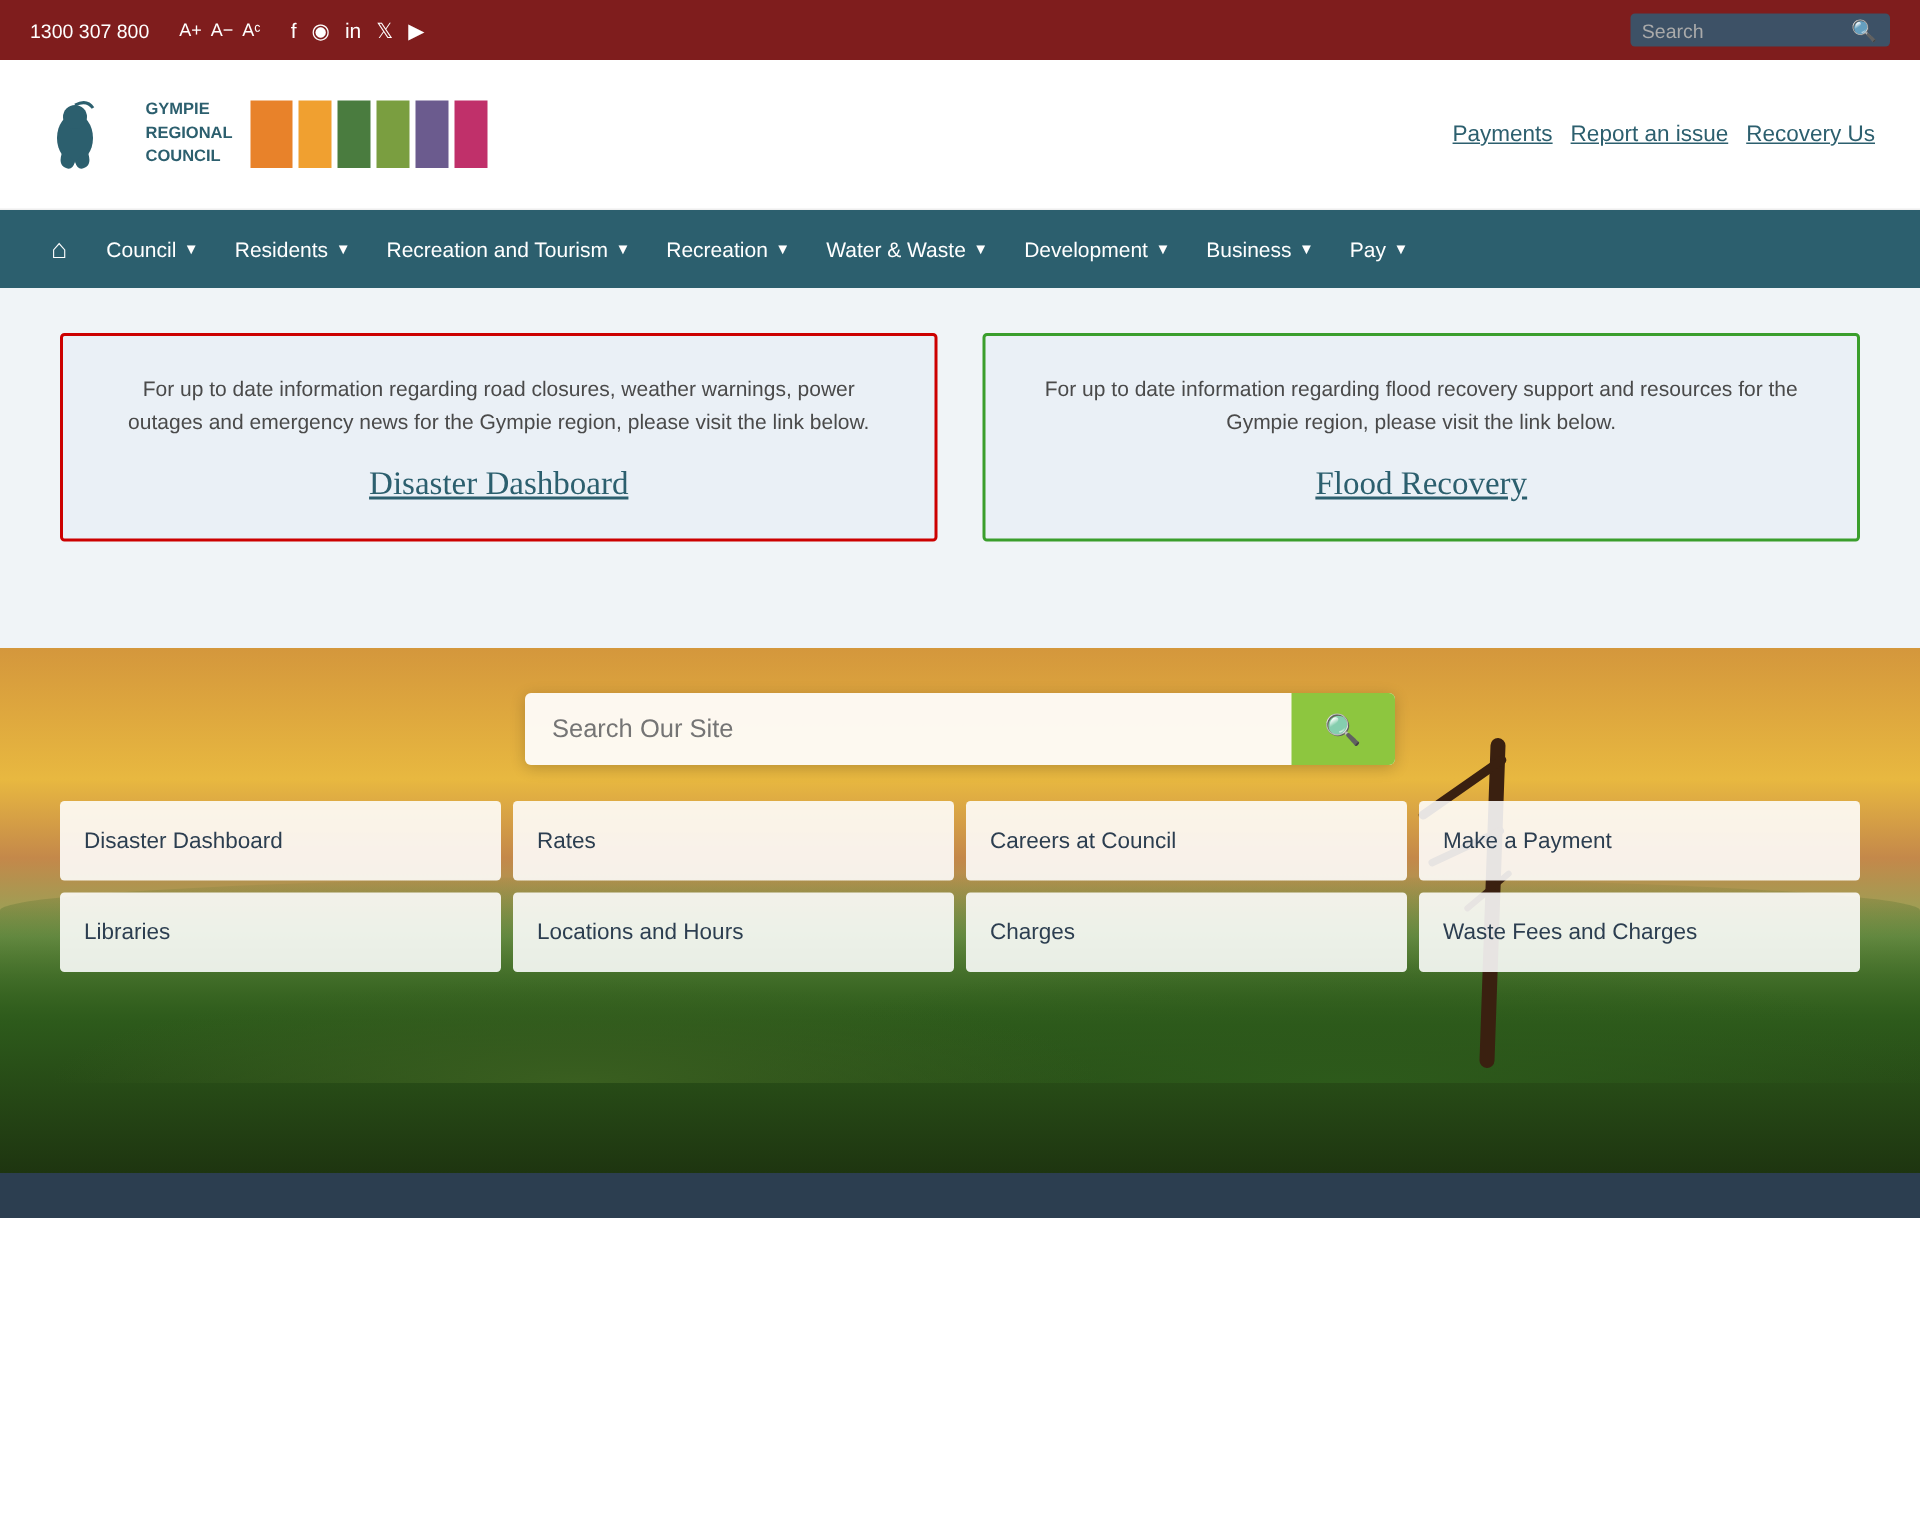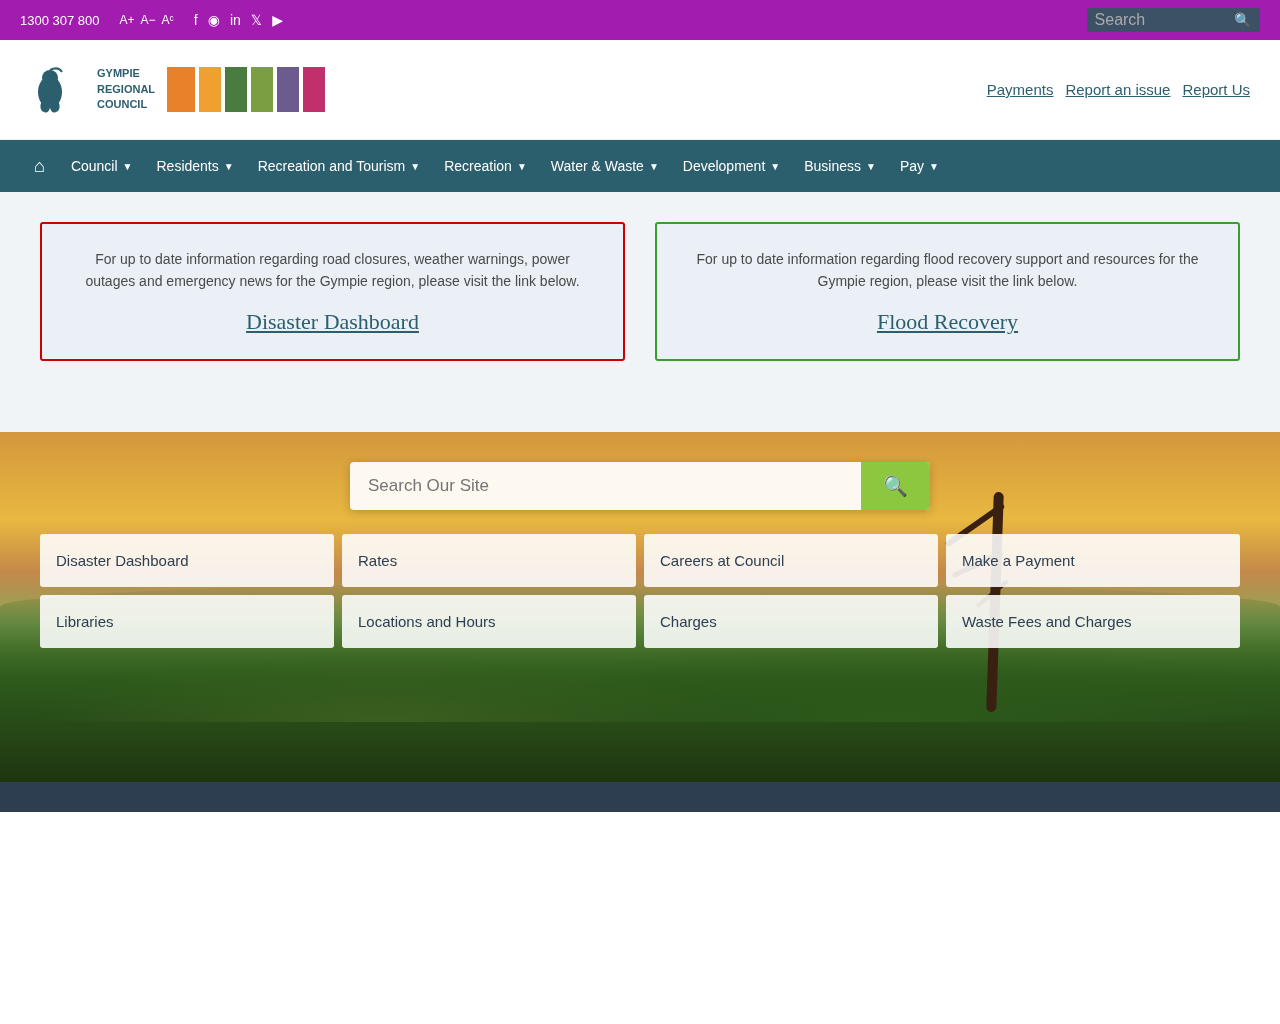--- a/index.html
+++ b/index.html
@@ -1,37 +1,37 @@
 <!DOCTYPE html>
 <html><head>
   <meta charset="utf-8">
   <style>
     * { margin: 0; padding: 0; box-sizing: border-box; }
     body { font-family: Arial, sans-serif; background: #fff; width: 1280px; }
 
     
     .top-bar {
-      background: #a21caf;
+      background: #7f1d1d;
       color: #fff;
       display: flex;
       align-items: center;
       justify-content: space-between;
       padding: 0 20px;
       height: 40px;
       font-size: 13px;
     }
     .top-bar-left { display: flex; align-items: center; gap: 20px; }
     .top-bar-phone { color: #fff; font-size: 13px; }
     .font-size-controls { display: flex; gap: 6px; align-items: center; }
     .font-size-controls span { cursor: pointer; color: #fff; font-size: 12px; }
     .social-icons { display: flex; gap: 10px; align-items: center; }
     .social-icon { color: #fff; font-size: 14px; cursor: pointer; }
     .top-bar-right { display: flex; align-items: center; gap: 10px; }
     .search-bar-top { display: flex; align-items: center; background: #3d5166; border-radius: 3px; padding: 3px 8px; }
-    .search-bar-top input { background: transparent; border: none; outline: none; color: #fff; font-size: 16px; width: 140px; }
+    .search-bar-top input { background: transparent; border: none; outline: none; color: #fff; font-size: 13px; width: 140px; }
     .search-bar-top input::placeholder { color: #aaa; }
     .search-bar-top .search-icon-top { color: #fff; font-size: 14px; cursor: pointer; }
 
     
     .header {
       background: #fff;
       display: flex;
       align-items: center;
       justify-content: space-between;
       padding: 10px 30px;
@@ -217,21 +217,21 @@
       <div class="color-block" style="background:#f0a030;width:22px;"></div>
       <div class="color-block" style="background:#4a7c3f;width:22px;"></div>
       <div class="color-block" style="background:#7a9e40;width:22px;"></div>
       <div class="color-block" style="background:#6b5b8e;width:22px;"></div>
       <div class="color-block" style="background:#c0306a;width:22px;"></div>
     </div>
   </div>
   <div class="header-links">
     <a class="header-link">Payments</a>
     <a class="header-link">Report an issue</a>
-    <a class="header-link">Report Us</a>
+    <a class="header-link">Recovery Us</a>
   </div>
 </div>
 
 <nav class="nav">
   <span class="nav-home">⌂</span>
   <div class="nav-item">
     <span>Council</span>
     <span class="nav-chevron">▼</span>
   </div>
   <div class="nav-item">

